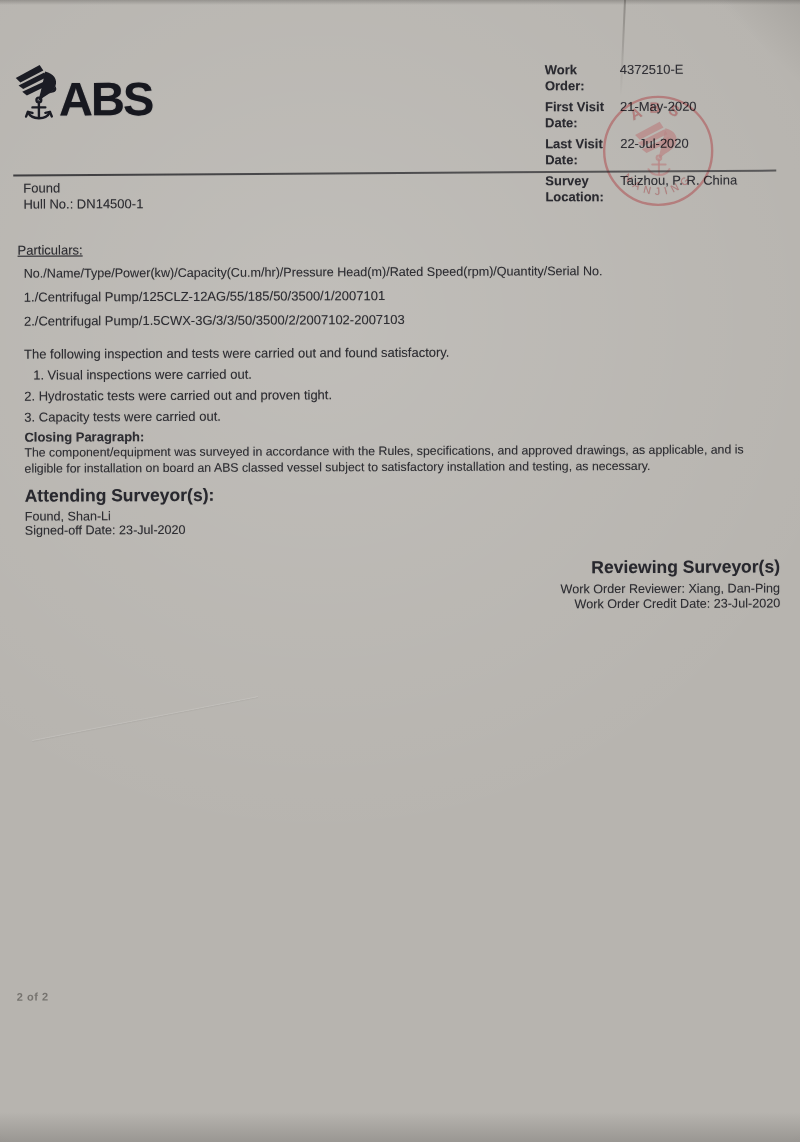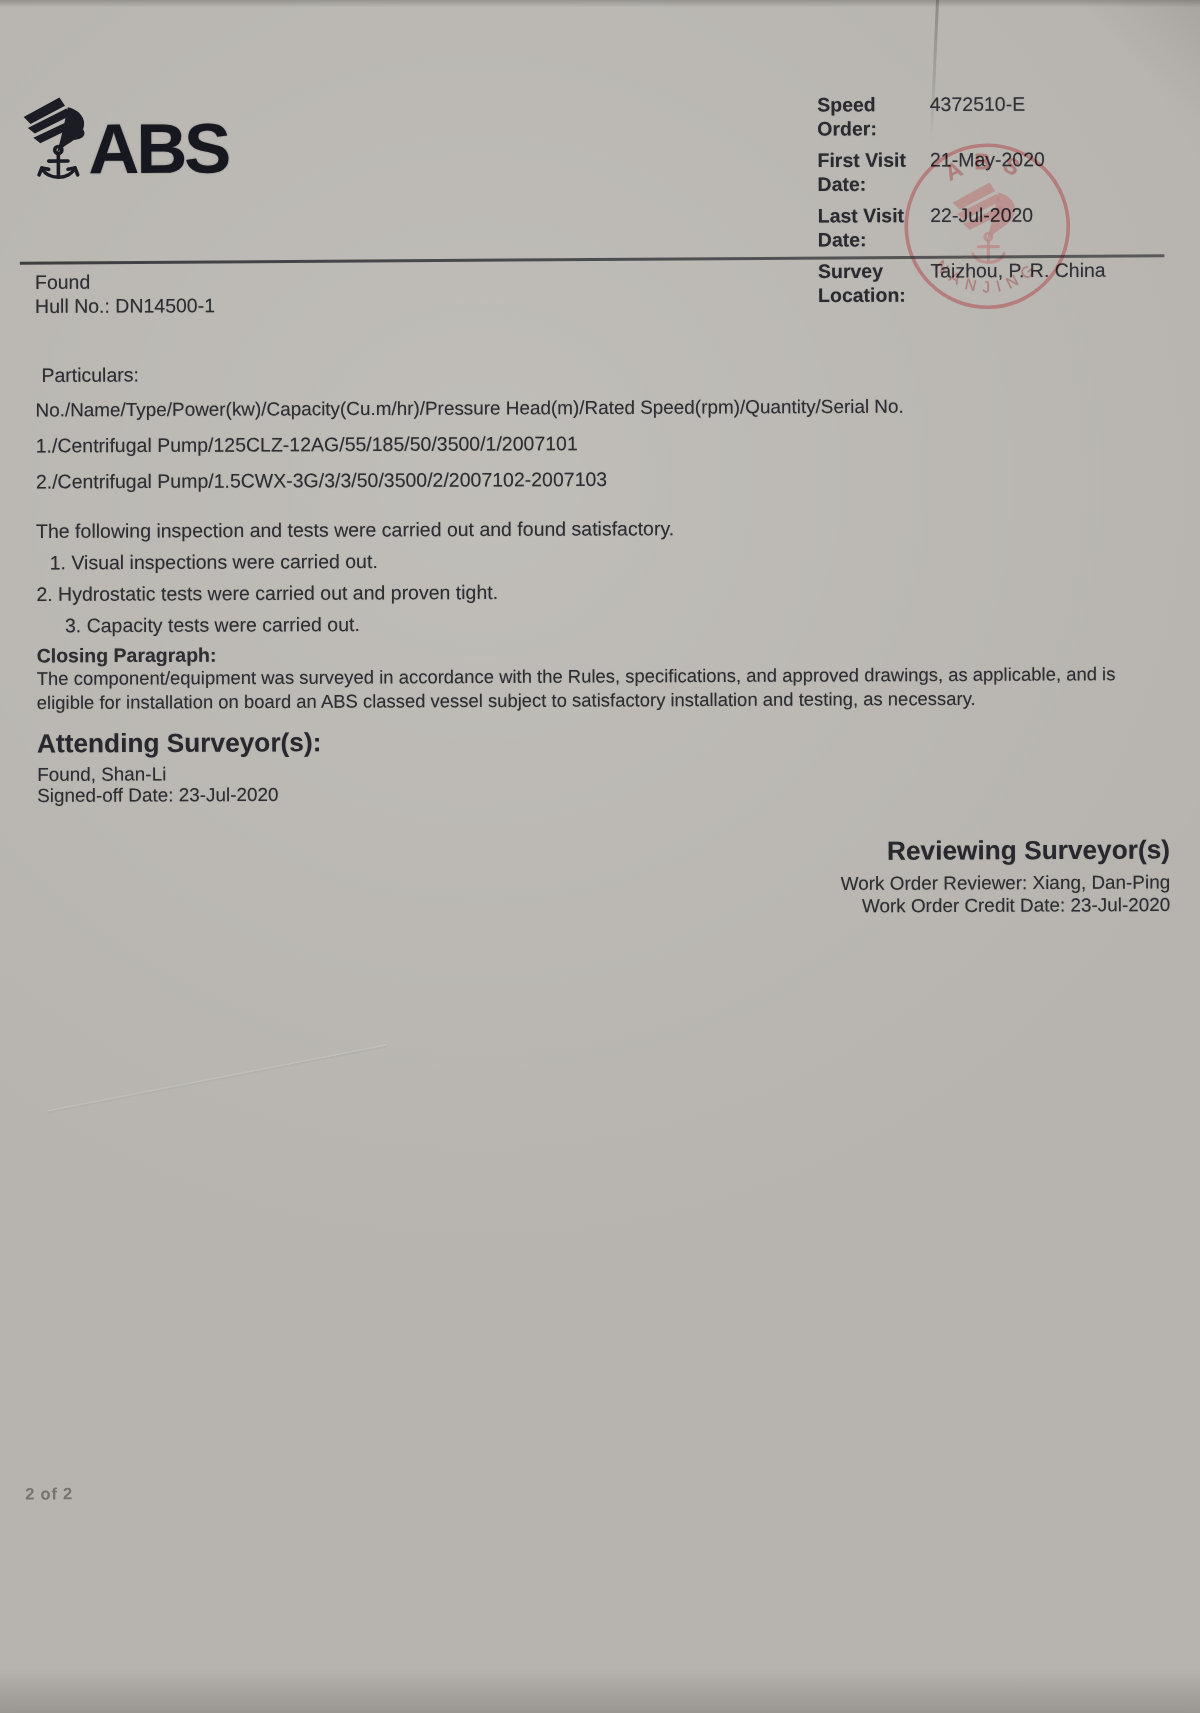--- a/index.html
+++ b/index.html
@@ -79,21 +79,21 @@
           <path d="M14,54 L12,59 M14,54 L19,55"></path>
           <path d="M38,54 L40,59 M38,54 L33,55"></path>
         </g>
       </svg>
     </span>
     <span class="brand">ABS</span>
   </div>
 
   <div id="hdr">
     <div class="hdr-row">
-      <div class="hdr-label">Speed Order:</div>
+      <div class="hdr-label">Work Order:</div>
       <div class="hdr-value">4372510-E</div>
     </div>
     <div class="hdr-row">
       <div class="hdr-label">First Visit Date:</div>
       <div class="hdr-value">21-May-2020</div>
     </div>
     <div class="hdr-row">
       <div class="hdr-label">Last Visit Date:</div>
       <div class="hdr-value">22-Jul-2020</div>
     </div>
@@ -131,29 +131,29 @@
         </g>
       </g>
     </svg>
   </div>
 
   <div id="hrule"></div>
 
   <div class="abs-txt" style="left:25px;top:179px;">Found</div>
   <div class="abs-txt" style="left:25px;top:195px;">Hull No.: DN14500-1</div>
 
-  <div class="abs-txt" style="left:29px;top:241px;">Particulars:</div>
+  <div class="abs-txt" style="left:19px;top:241px;text-decoration:underline;">Particulars:</div>
   <div class="abs-txt" style="left:25px;top:264px;font-size:12.6px;">No./Name/Type/Power(kw)/Capacity(Cu.m/hr)/Pressure Head(m)/Rated Speed(rpm)/Quantity/Serial No.</div>
   <div class="abs-txt" style="left:25px;top:288px;">1./Centrifugal Pump/125CLZ-12AG/55/185/50/3500/1/2007101</div>
   <div class="abs-txt" style="left:25px;top:312px;">2./Centrifugal Pump/1.5CWX-3G/3/3/50/3500/2/2007102-2007103</div>
 
   <div class="abs-txt" style="left:25px;top:345px;">The following inspection and tests were carried out and found satisfactory.</div>
   <div class="abs-txt" style="left:34px;top:366px;">1. Visual inspections were carried out.</div>
   <div class="abs-txt" style="left:25px;top:387px;">2. Hydrostatic tests were carried out and proven tight.</div>
-  <div class="abs-txt" style="left:25px;top:408px;margin-left:19px;">3. Capacity tests were carried out.</div>
+  <div class="abs-txt" style="left:25px;top:408px;">3. Capacity tests were carried out.</div>
 
   <div class="abs-txt bold" style="left:25px;top:428px;">Closing Paragraph:</div>
   <div id="closing-body">The component/equipment was surveyed in accordance with the Rules, specifications, and approved drawings, as applicable, and is eligible for installation on board an ABS classed vessel subject to satisfactory installation and testing, as necessary.</div>
 
   <div class="abs-txt h-big" style="left:25px;top:484px;">Attending Surveyor(s):</div>
   <div class="abs-txt" style="left:25px;top:508px;font-size:12.6px;line-height:14px;">Found, Shan-Li</div>
   <div class="abs-txt" style="left:25px;top:522px;font-size:12.6px;line-height:14px;">Signed-off Date: 23-Jul-2020</div>
 
   <div class="abs-txt h-big right" style="top:558px;">Reviewing Surveyor(s)</div>
   <div class="abs-txt right" style="top:583px;font-size:12.6px;line-height:14px;">Work Order Reviewer: Xiang, Dan-Ping</div>

